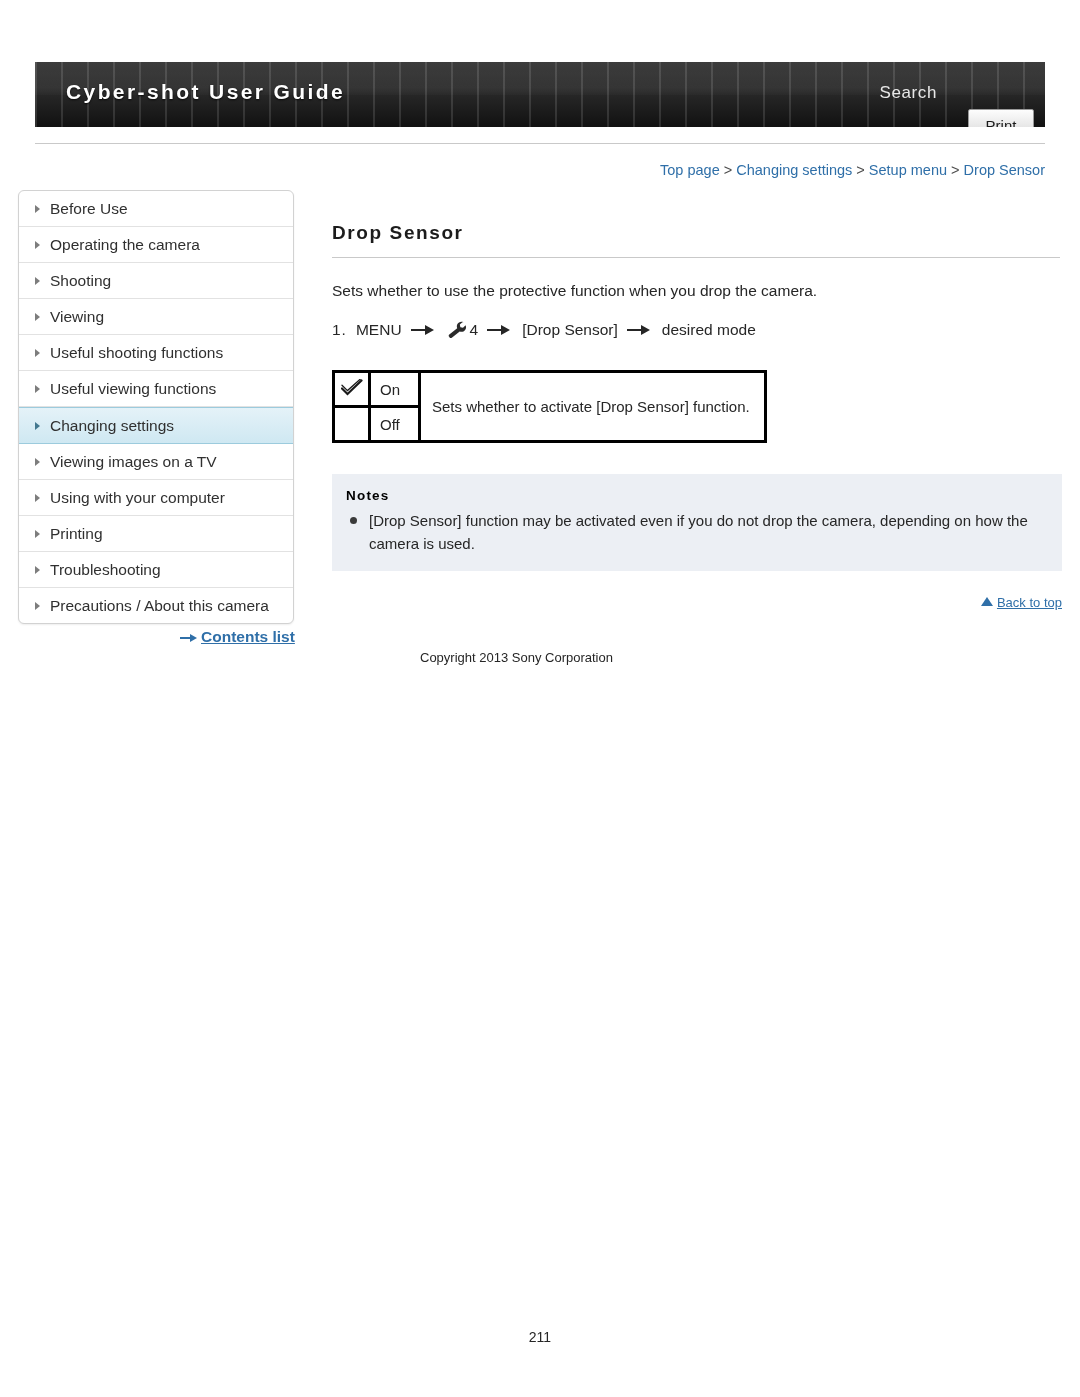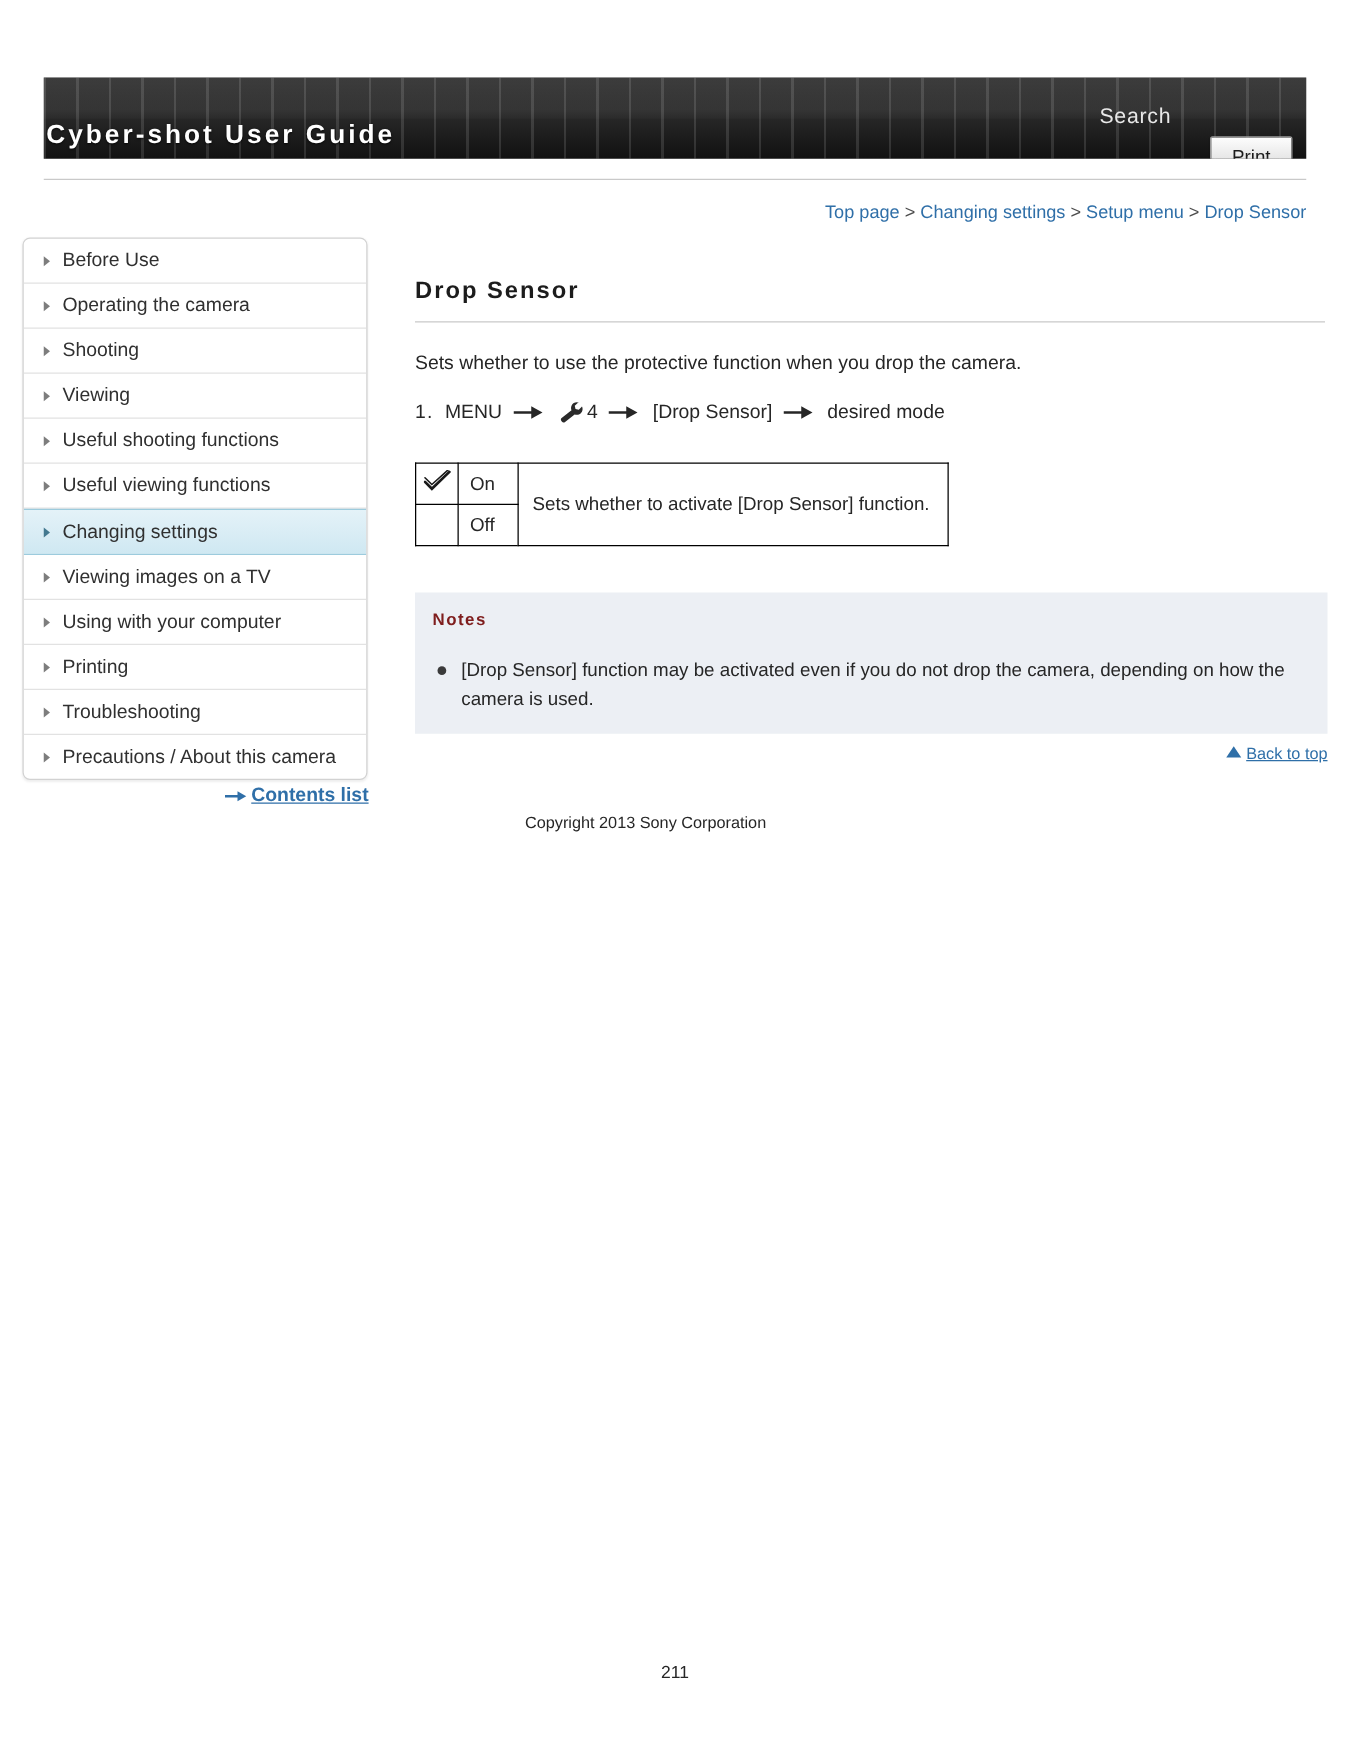--- a/index.html
+++ b/index.html
@@ -245,21 +245,21 @@
   }
   .wrench-icon svg { display:block; }
 
   
   .option-table {
     border: 1px solid #444;
     border-collapse: collapse;
     margin-bottom: 40px;
   }
   .option-table td {
-    border: 1px solid #000000;
+    border: 3px solid #000000;
     font-size: 15px;
     color: #262626;
     padding: 0;
     vertical-align: middle;
   }
   .opt-check-cell {
     width: 33px;
     height: 32px;
     text-align: center;
   }
@@ -285,24 +285,24 @@
     position: absolute;
     left: 332px;
     top: 474px;
     width: 730px;
     background: #eceff4;
     padding: 14px 0 16px 0;
   }
   .notes-title {
     font-size: 13.5px;
     font-weight: bold;
-    color: #7f1d1d;
+    color: #000000;
     letter-spacing: 1.2px;
     padding-left: 14px;
-    margin-bottom: 23px;
+    margin-bottom: 7px;
   }
   .notes-item {
     position: relative;
     font-size: 15px;
     color: #262626;
     padding-left: 37px;
     padding-right: 8px;
     line-height: 1.5;
   }
   .notes-bullet {
@@ -352,21 +352,21 @@
     font-size: 14px;
     color: #262626;
   }
 </style>
 </head>
 <body>
 
 <div class="header">
   <div class="header-stripes"></div>
   <div class="header-gloss"></div>
-  <div class="guide-title" style="left:2px;margin-top:16px;">Cyber-shot User Guide</div>
+  <div class="guide-title" style="left:31px;">Cyber-shot User Guide</div>
   <a class="search-link" href="#">Search</a>
   <div class="print-button">Print</div>
 </div>
 <div class="header-rule"></div>
 
 <div class="breadcrumb">
   <a href="#">Top page</a>
   <span class="sep">&gt;</span>
   <a href="#">Changing settings</a>
   <span class="sep">&gt;</span>

